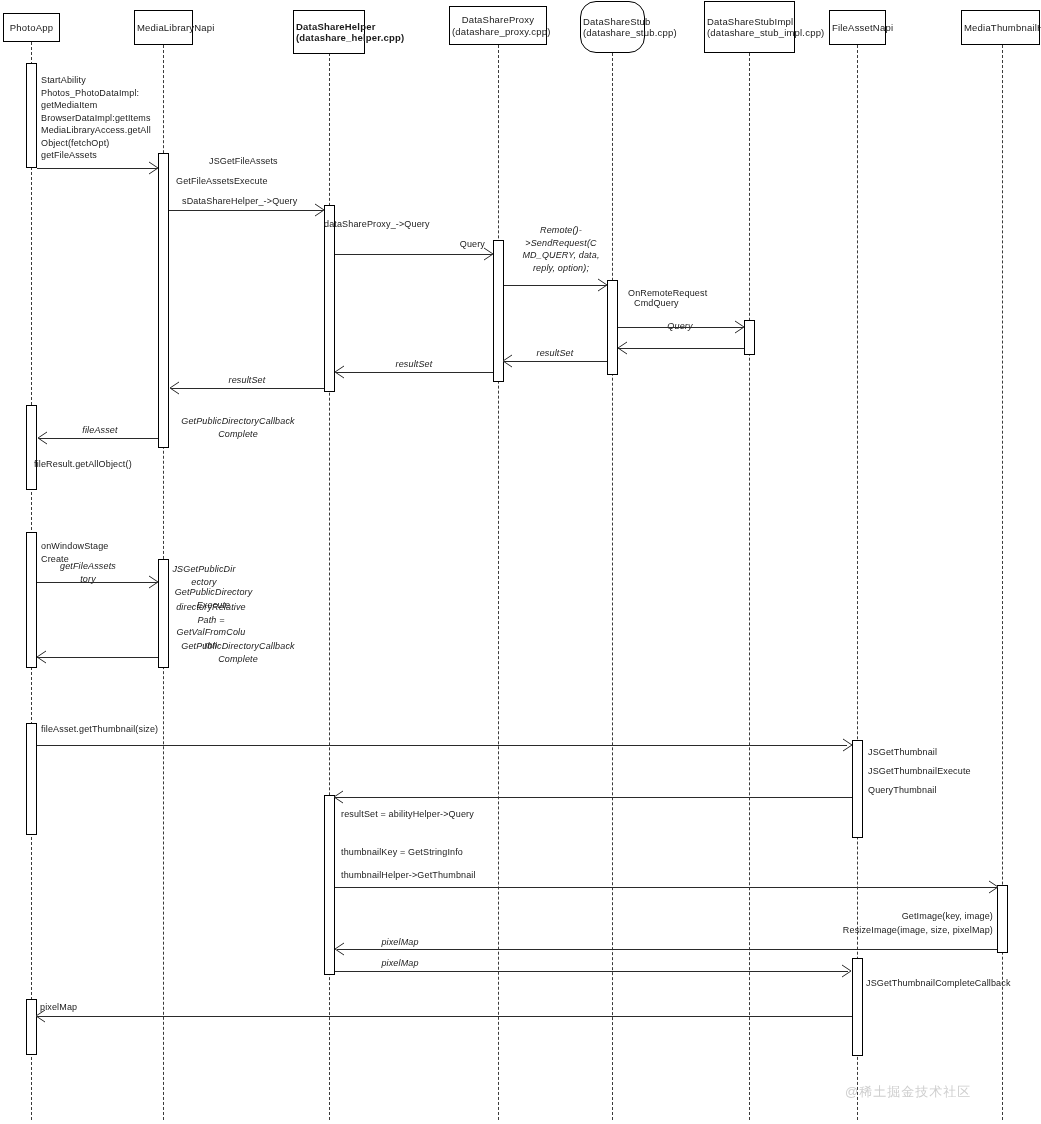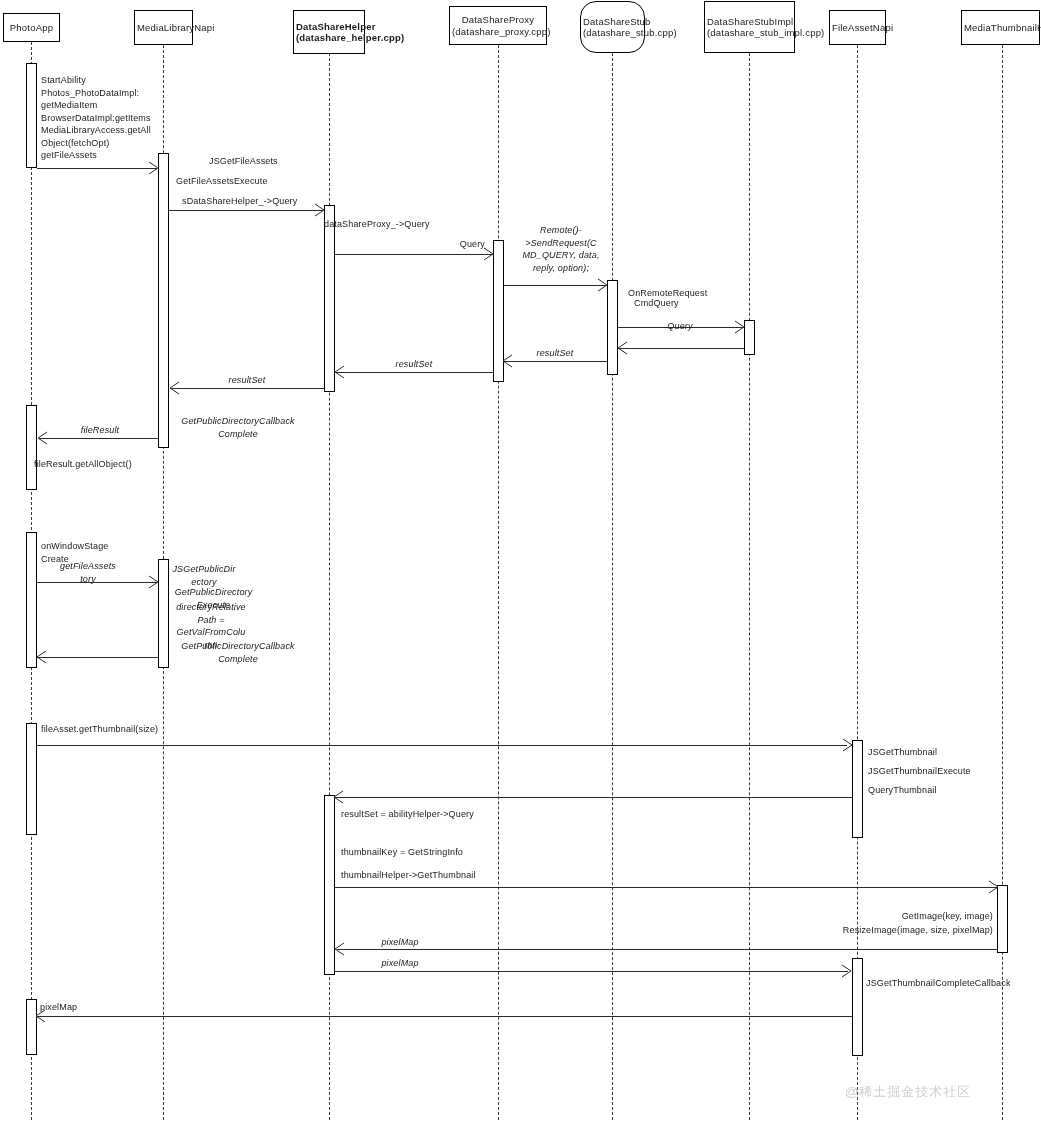--- a/index.html
+++ b/index.html
@@ -224,21 +224,21 @@
 
   <div class="label center" style="left:172px; top:374px; width:150px;">resultSet</div>
   <div class="msg" style="left:171px; top:388px; width:153px;"></div>
   <svg class="openhead" style="left:168px; top:381px;" width="12" height="14">
     <polyline points="11,1 2,7 11,13" fill="none" stroke="#2a2a2a" stroke-width="1"></polyline>
   </svg>
 
   <div class="label center" style="left:173px; top:415px; width:130px;">GetPublicDirectoryCallback
 Complete</div>
 
-  <div class="label center" style="left:40px; top:424px; width:120px;">fileResult</div>
+  <div class="label center" style="left:40px; top:424px; width:120px;">fileAsset</div>
   <div class="msg" style="left:39px; top:438px; width:119px;"></div>
   <svg class="openhead" style="left:36px; top:431px;" width="12" height="14">
     <polyline points="11,1 2,7 11,13" fill="none" stroke="#2a2a2a" stroke-width="1"></polyline>
   </svg>
 
   <div class="label" style="left:34px; top:458px;">fileResult.getAllObject()</div>
 
   <div class="label" style="left:41px; top:540px;">onWindowStage
 Create</div>
   <div class="label center" style="left:33px; top:560px; width:110px;">getFileAssets

